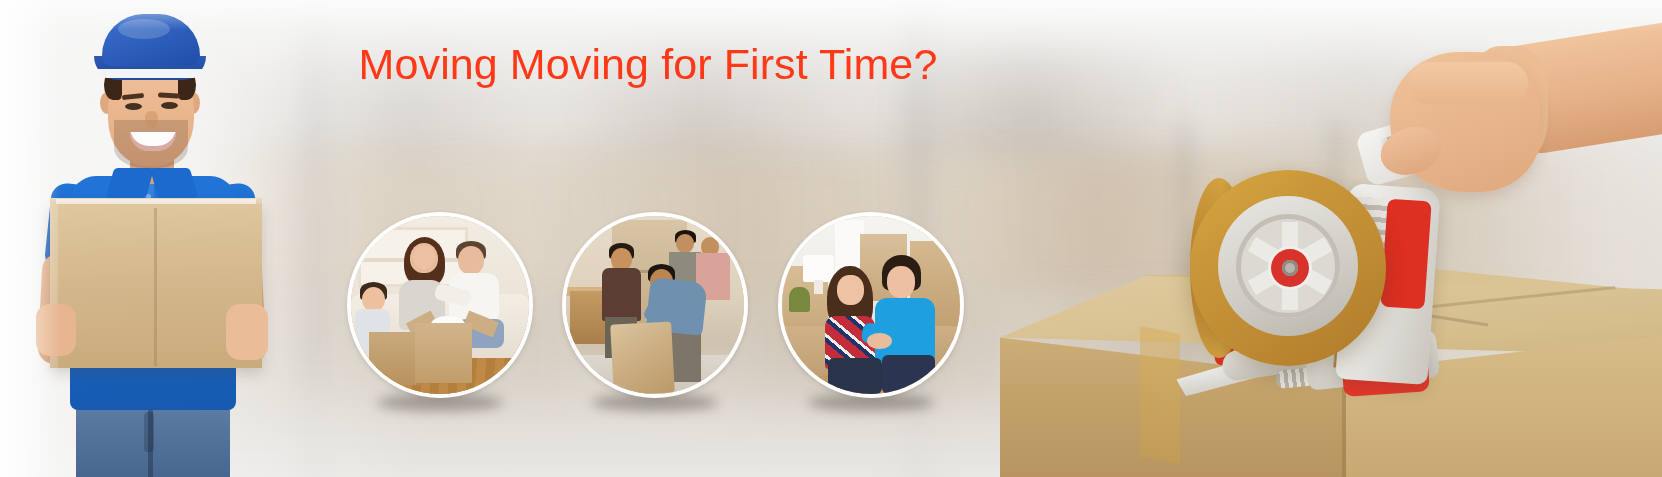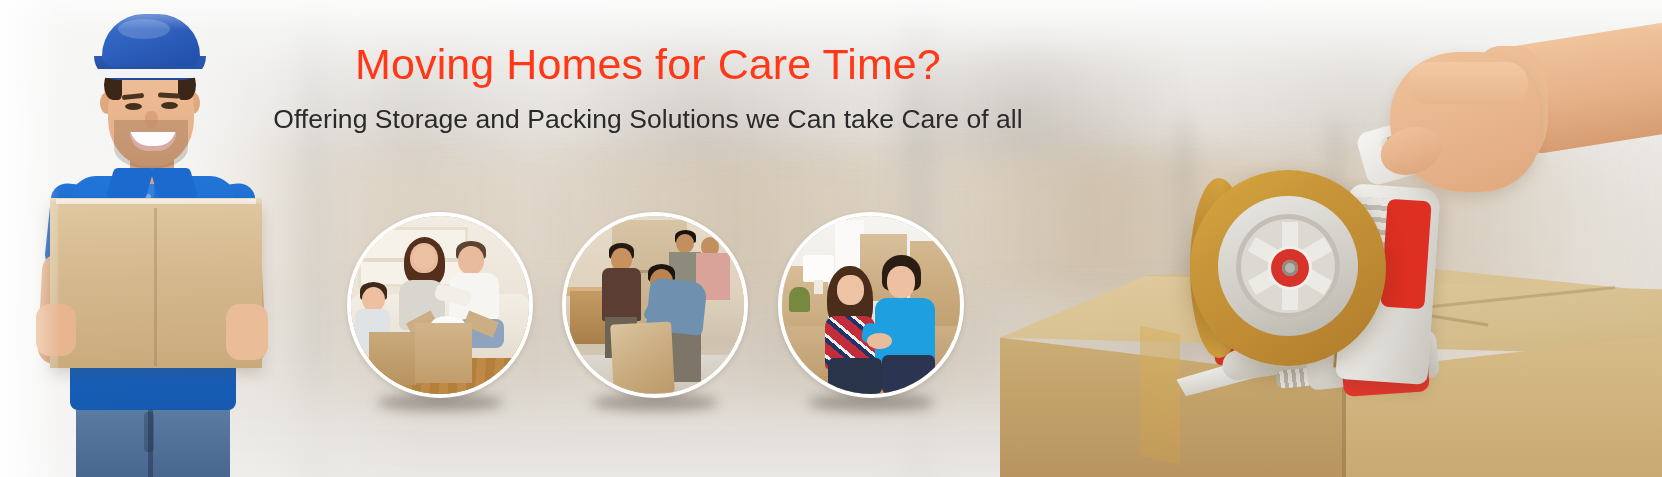--- a/index.html
+++ b/index.html
@@ -444,23 +444,22 @@
     <div class="roll-pin"></div>
 
     <div class="arm"></div>
     <div class="arm-blend"></div>
     <div class="hand"></div>
     <div class="hand-knuck"></div>
     <div class="hand-thumb"></div>
   </div>
 
   <div class="copy">
-    <h1 class="headline">Moving Homes for Care Time?</h1>
+    <h1 class="headline">Moving Moving for First Time?</h1>
     <p class="subcopy">
-      <span class="line">Offering Storage and Packing Solutions we Can take Care of all</span>
     </p>
   </div>
 
   <div class="circles">
 
     <div class="circ-wrap c0">
       <div class="circ-shadow"></div>
       <div class="circ">
         <div class="scene">
           <div class="s1-wall"></div>

